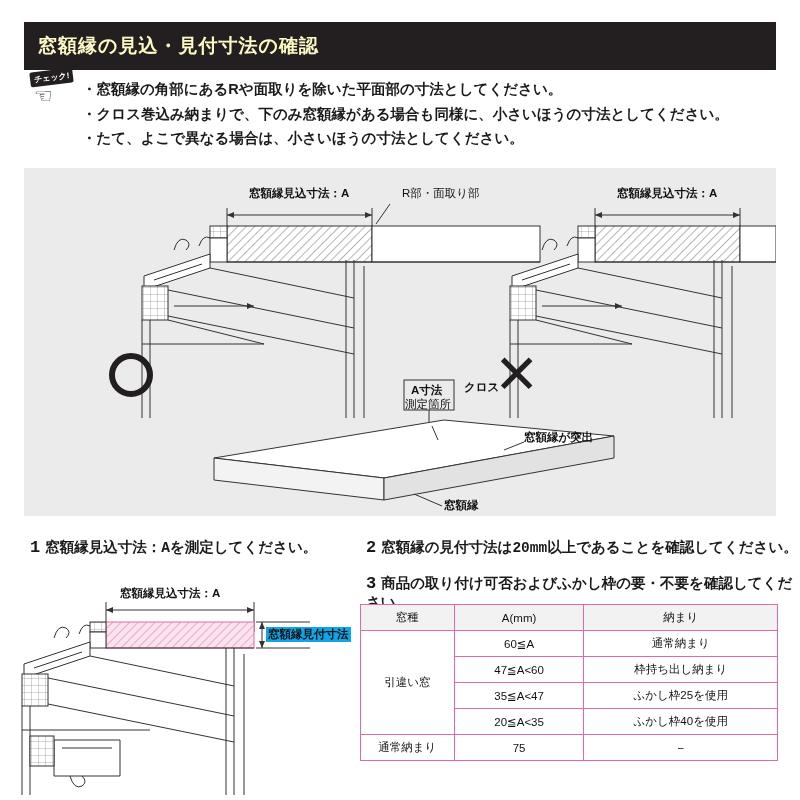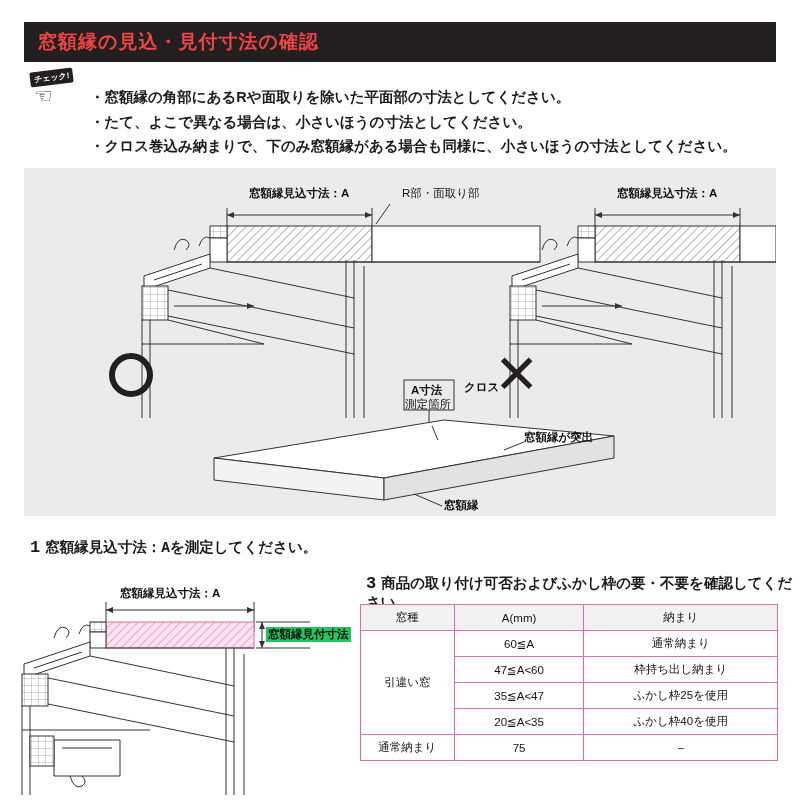--- a/index.html
+++ b/index.html
@@ -8,22 +8,22 @@
     background:#ffffff;
     font-family:"Liberation Sans","DejaVu Sans",sans-serif;
     color:#1a1a1a;
     position:relative;
     overflow:hidden;
   }
   .page{position:relative;width:800px;height:800px;}
 
   
   .title-bar{
-    position:absolute;left:24px;top:22px;width:752px;height:40px;
-    background:#231f20;color:#ef4444;
+    position:absolute;left:24px;top:22px;width:752px;height:48px;
+    background:#231f20;color:#fef9c3;
     display:flex;align-items:center;
     box-sizing:border-box;padding-left:14px;
     font-size:19px;font-weight:bold;letter-spacing:1px;
   }
 
   
   .check-badge{
     position:absolute;left:24px;top:70px;width:56px;height:44px;
   }
   .check-badge .tag{
@@ -34,21 +34,21 @@
     border-radius:2px;
   }
   .check-badge .hand{
     position:absolute;left:10px;top:15px;font-size:21px;line-height:1;
     transform:scaleX(-1);
   }
 
   .bullets{position:absolute;left:74px;top:72px;width:700px;}
   .bullets .lead{font-size:15.5px;font-weight:bold;margin:0 0 5px 0;}
   .bullets .lead:before{content:"\2022";margin-right:5px;}
-  .bullets ul{list-style:none;margin:16px;padding:0 0 0 14px;}
+  .bullets ul{list-style:none;margin:8px;padding:0 0 0 14px;}
   .bullets li{font-size:14.5px;font-weight:bold;margin-bottom:5px;line-height:1.35;}
   .bullets li:before{content:"\30FB";margin-left:-14px;}
 
   
   .grey-panel{
     position:absolute;left:24px;top:168px;width:752px;height:348px;
     background:#ebebeb;
   }
   .grey-panel svg{position:absolute;left:0;top:0;}
 
@@ -100,22 +100,22 @@
   <div class="title-bar">窓額縁の見込・見付寸法の確認</div>
 
   <div class="check-badge">
     <div class="tag">チェック!</div>
     <div class="hand">☞</div>
   </div>
 
   <div class="bullets">
     <ul>
       <li>窓額縁の角部にあるRや面取りを除いた平面部の寸法としてください。</li>
+      <li>クロス巻込み納まりで、下のみ窓額縁がある場合も同様に、小さいほうの寸法としてください。</li>
       <li>たて、よこで異なる場合は、小さいほうの寸法としてください。</li>
-      <li>クロス巻込み納まりで、下のみ窓額縁がある場合も同様に、小さいほうの寸法としてください。</li>
     </ul>
   </div>
 
   <div class="grey-panel">
 
     <svg width="752" height="348" viewBox="0 0 752 348">
       <defs>
         <pattern id="hatch" width="6" height="6" patternUnits="userSpaceOnUse" patternTransform="rotate(45)">
           <rect width="6" height="6" fill="#ffffff"></rect>
           <line x1="0" y1="0" x2="0" y2="6" stroke="#6b6b6b" stroke-width="1"></line>
@@ -231,20 +231,23 @@
     <div class="lbl b" style="left:387px;top:215px;">A寸法</div>
     <div class="lbl" style="left:381px;top:229px;">測定箇所</div>
     <div class="lbl b" style="left:440px;top:212px;">クロス</div>
     <div class="lbl b" style="left:500px;top:262px;">窓額縁が突出</div>
     <div class="lbl b" style="left:420px;top:330px;">窓額縁</div>
   </div>
 
   <div class="step" style="left:30px;top:538px;">
     <span class="num">1</span><span>窓額縁見込寸法：Aを測定してください。</span>
   </div>
+  <div class="step" style="left:366px;top:538px;">
+    <span class="num">2</span><span>窓額縁の見付寸法は20mm以上であることを確認してください。</span>
+  </div>
   <div class="step" style="left:366px;top:574px;">
     <span class="num">3</span><span>商品の取り付け可否およびふかし枠の要・不要を確認してください。</span>
   </div>
 
   <div class="lowdraw">
     <svg width="340" height="215" viewBox="0 0 340 215">
       <defs>
         <pattern id="phatch" width="6" height="6" patternUnits="userSpaceOnUse" patternTransform="rotate(45)">
           <rect width="6" height="6" fill="#fbe3ef"></rect>
           <line x1="0" y1="0" x2="0" y2="6" stroke="#e36aa8" stroke-width="1"></line>
@@ -294,21 +297,21 @@
         <line x1="12" y1="150" x2="140" y2="150"></line>
 
         <path d="M44 160 L110 160 L110 196 L44 196 Z" fill="#ffffff" stroke="#333"></path>
         <path d="M52 168 L102 168" stroke="#333"></path>
         <path d="M60 196 q4 14 12 10 q6 -4 0 -10" stroke="#333" fill="none"></path>
         <rect x="20" y="156" width="24" height="30" fill="url(#grid2)" stroke="#333"></rect>
       </g>
     </svg>
 
     <div class="lbl b" style="left:108px;top:6px;background:#fff;padding:0 2px;">窓額縁見込寸法：A</div>
-    <div class="lbl b" style="left:256px;top:47px;background:#22c55e;padding:0 2px;">窓額縁見付寸法</div>
+    <div class="lbl b" style="left:256px;top:47px;background:#0ea5e9;padding:0 2px;">窓額縁見付寸法</div>
   </div>
 
   <div class="tbl-wrap">
     <table>
       <thead>
         <tr>
           <th class="col1">窓種</th>
           <th class="col2">A(mm)</th>
           <th class="col3">納まり</th>
         </tr>

